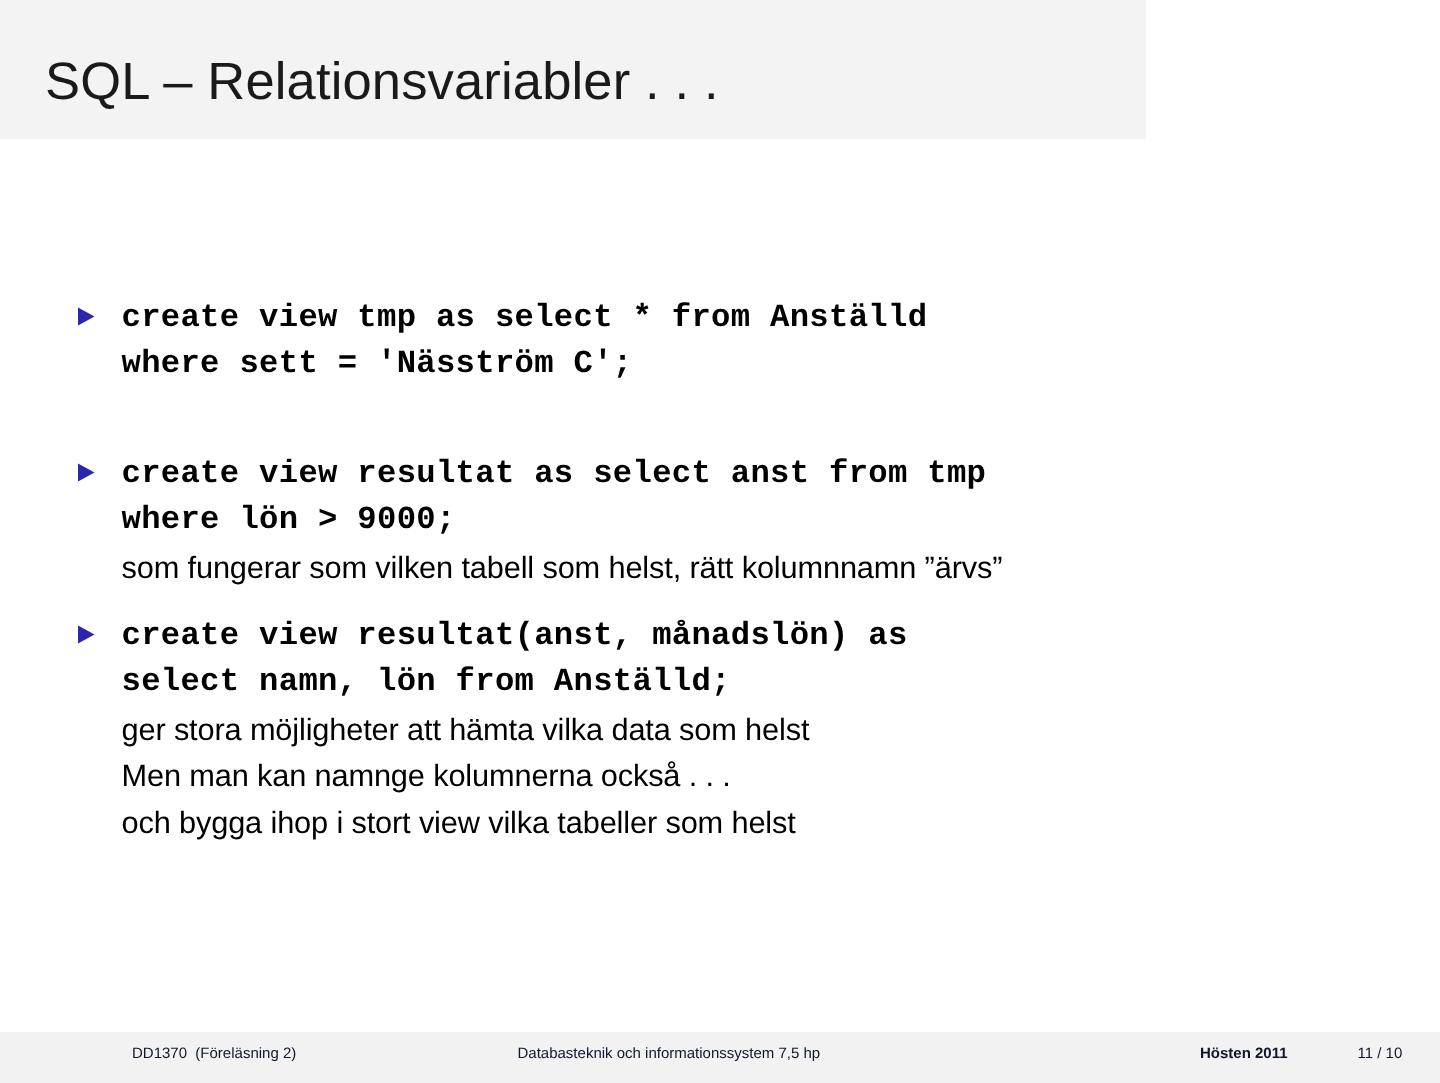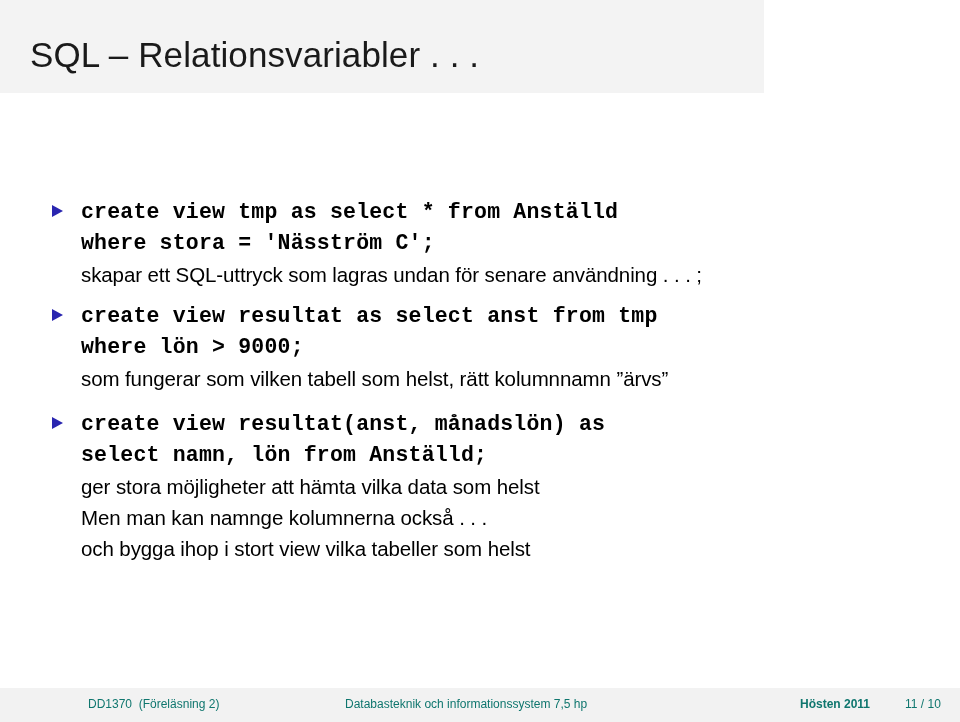--- a/index.html
+++ b/index.html
@@ -102,22 +102,22 @@
     position: absolute;
     left: 0;
     top: 688px;
     width: 960px;
     height: 34px;
     background: #f2f2f2;
   }
   .footer-text {
     position: absolute;
     top: 9px;
-    font-size: 12px;
-    color: #0f766e;
+    font-size: 10px;
+    color: #0f172a;
     white-space: pre;
     font-family: "Liberation Sans", sans-serif;
   }
   #footer-course  { left: 88px; }
   #footer-center  { left: 345px; }
   #footer-term    { left: 800px; font-weight: bold; }
   #footer-page    { left: 905px; }
 </style>
 </head>
 <body>
@@ -125,22 +125,21 @@
 <div id="header-band">
   <div id="page-title">SQL – Relationsvariabler . . .</div>
 </div>
 
 <div id="slide-body">
   <div id="bullet-list">
       <div class="bullet-block" style="top: 104px;">
         <div class="bullet-marker" style="border-left-color: rgb(42, 38, 176);"></div>
         <div class="bullet-lines">
           <div class="line code">create view tmp as select * from Anställd</div>
-          <div class="line code">where stora = 'Näsström C';</div>
-          <div class="line prose">skapar ett SQL-uttryck som lagras undan för senare användning . . . ;</div>
+          <div class="line code">where sett = 'Näsström C';</div>
         </div>
       </div>
       <div class="bullet-block" style="top: 208px;">
         <div class="bullet-marker" style="border-left-color: rgb(42, 38, 176);"></div>
         <div class="bullet-lines">
           <div class="line code">create view resultat as select anst from tmp</div>
           <div class="line code">where lön &gt; 9000;</div>
           <div class="line prose">som fungerar som vilken tabell som helst, rätt kolumnnamn ”ärvs”</div>
         </div>
       </div>

